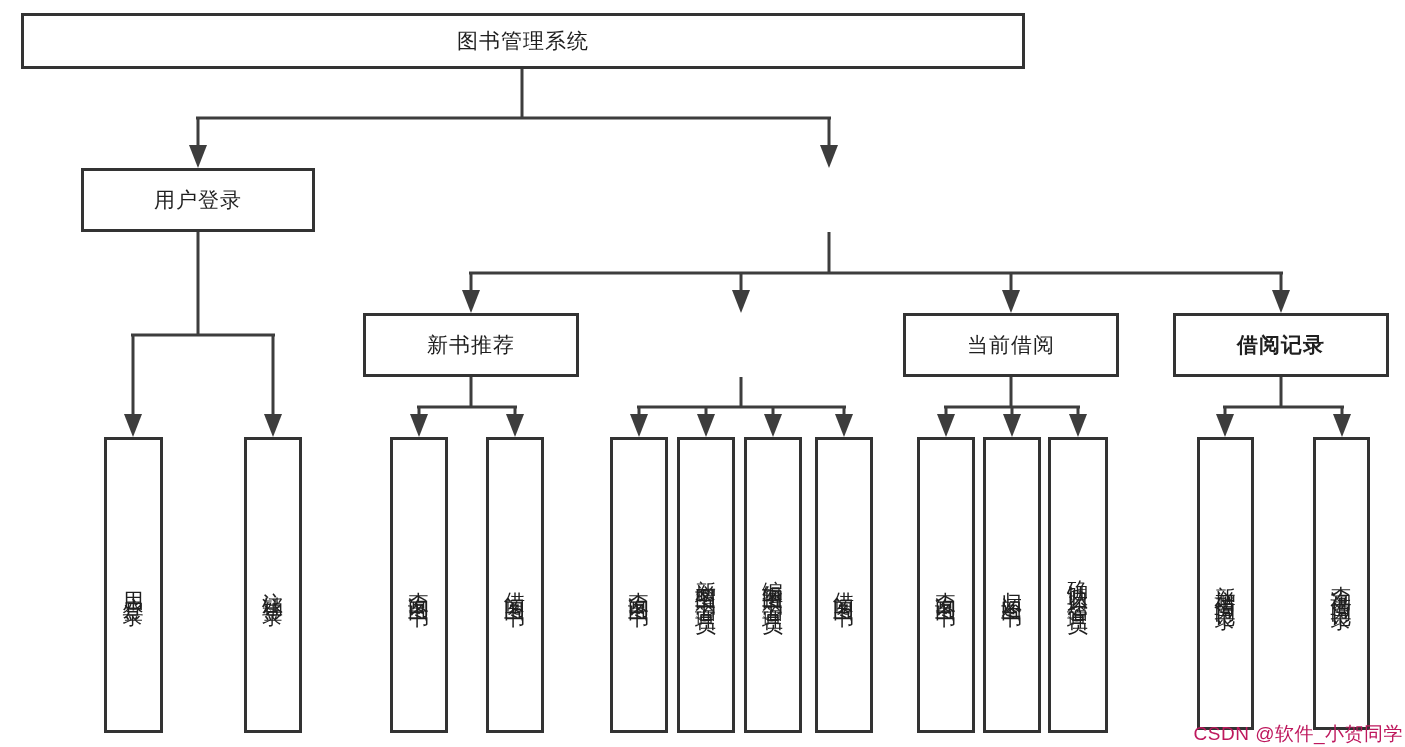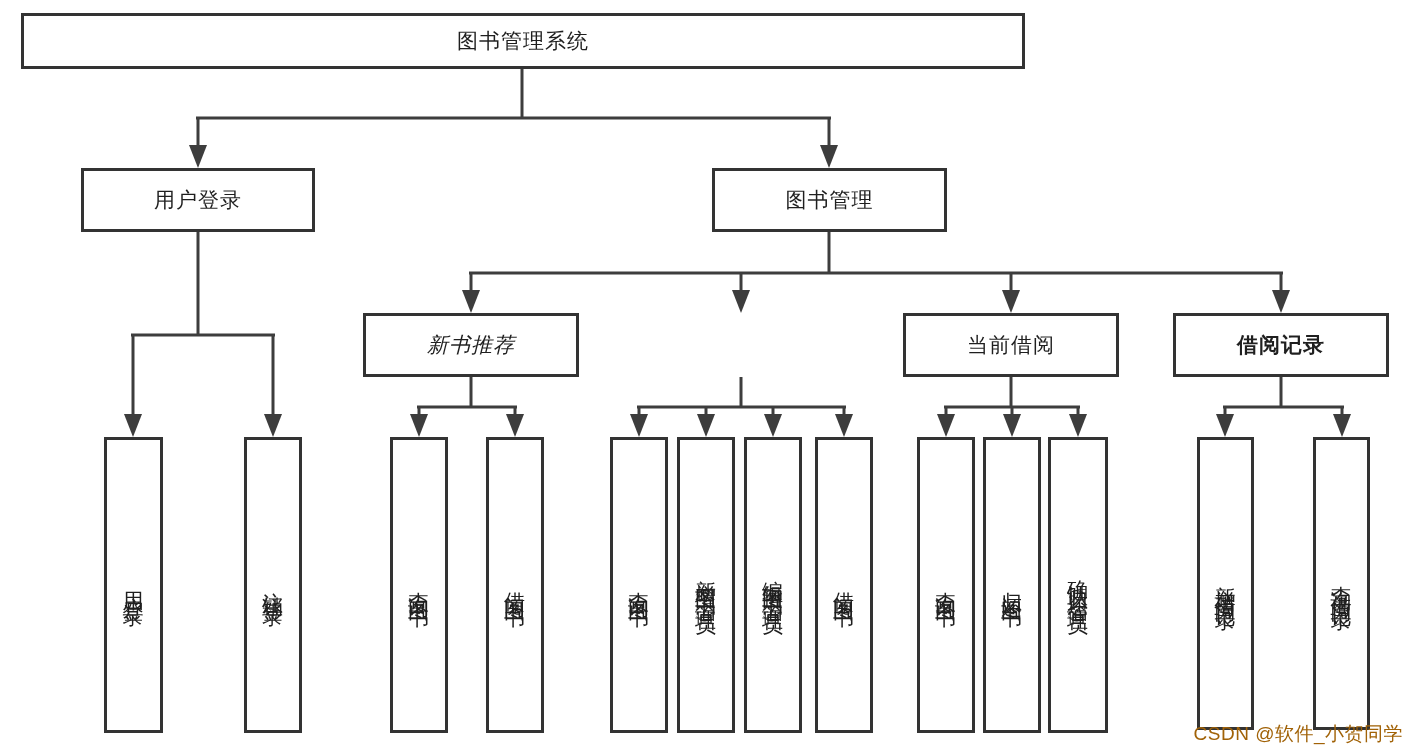--- a/index.html
+++ b/index.html
@@ -15,21 +15,21 @@
     display:flex;align-items:center;justify-content:center;
   }
   .hnode{font-size:21px;letter-spacing:1px;}
   .vnode span{
     writing-mode:vertical-rl;text-orientation:mixed;
     font-size:21px;letter-spacing:5px;line-height:1;
     white-space:nowrap;
   }
   .watermark{
     position:absolute;right:2px;top:721px;z-index:2;
-    font-size:19px;color:#a16207;letter-spacing:0.5px;
+    font-size:19px;color:#be185d;letter-spacing:0.5px;
   }
 </style>
 </head>
 <body>
 
 <div class="canvas">
 
   <svg class="connectors" width="1405" height="747" viewBox="0 0 1405 747">
     <g stroke="#3d3d3d" stroke-width="3" fill="none">
 
@@ -95,25 +95,22 @@
     </g>
   </svg>
 
   <div class="node hnode" style="left:21px;top:13px;width:1004px;height:56px;">
     <span>图书管理系统</span>
   </div>
 
   <div class="node hnode" style="left:81px;top:168px;width:234px;height:64px;">
     <span>用户登录</span>
   </div>
-  <div class="node hnode" style="left:712px;top:168px;width:235px;height:64px;">
-    <span>图书管理</span>
-  </div>
 
-  <div class="node hnode" style="left:363px;top:313px;width:216px;height:64px;font-style:italic;">
+  <div class="node hnode" style="left:363px;top:313px;width:216px;height:64px;">
     <span>新书推荐</span>
   </div>
   <div class="node hnode" style="left:903px;top:313px;width:216px;height:64px;">
     <span>当前借阅</span>
   </div>
   <div class="node hnode" style="left:1173px;top:313px;width:216px;height:64px;font-weight:bold;">
     <span>借阅记录</span>
   </div>
 
   <div class="node vnode" style="left:104px;top:437px;width:59px;height:296px;">

